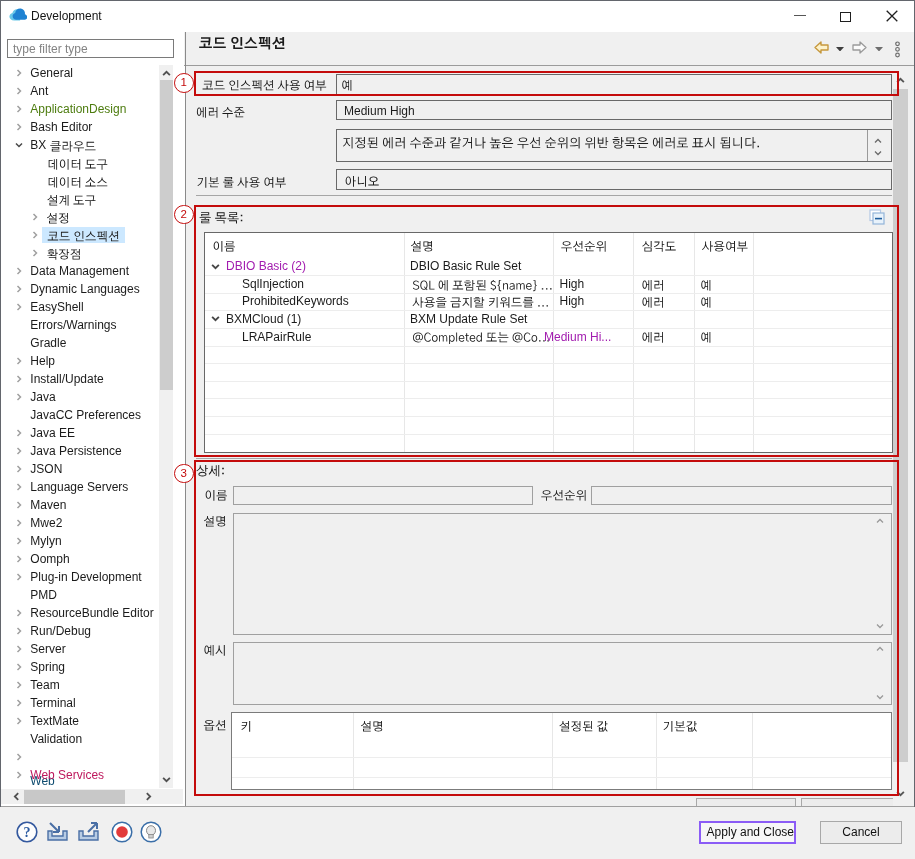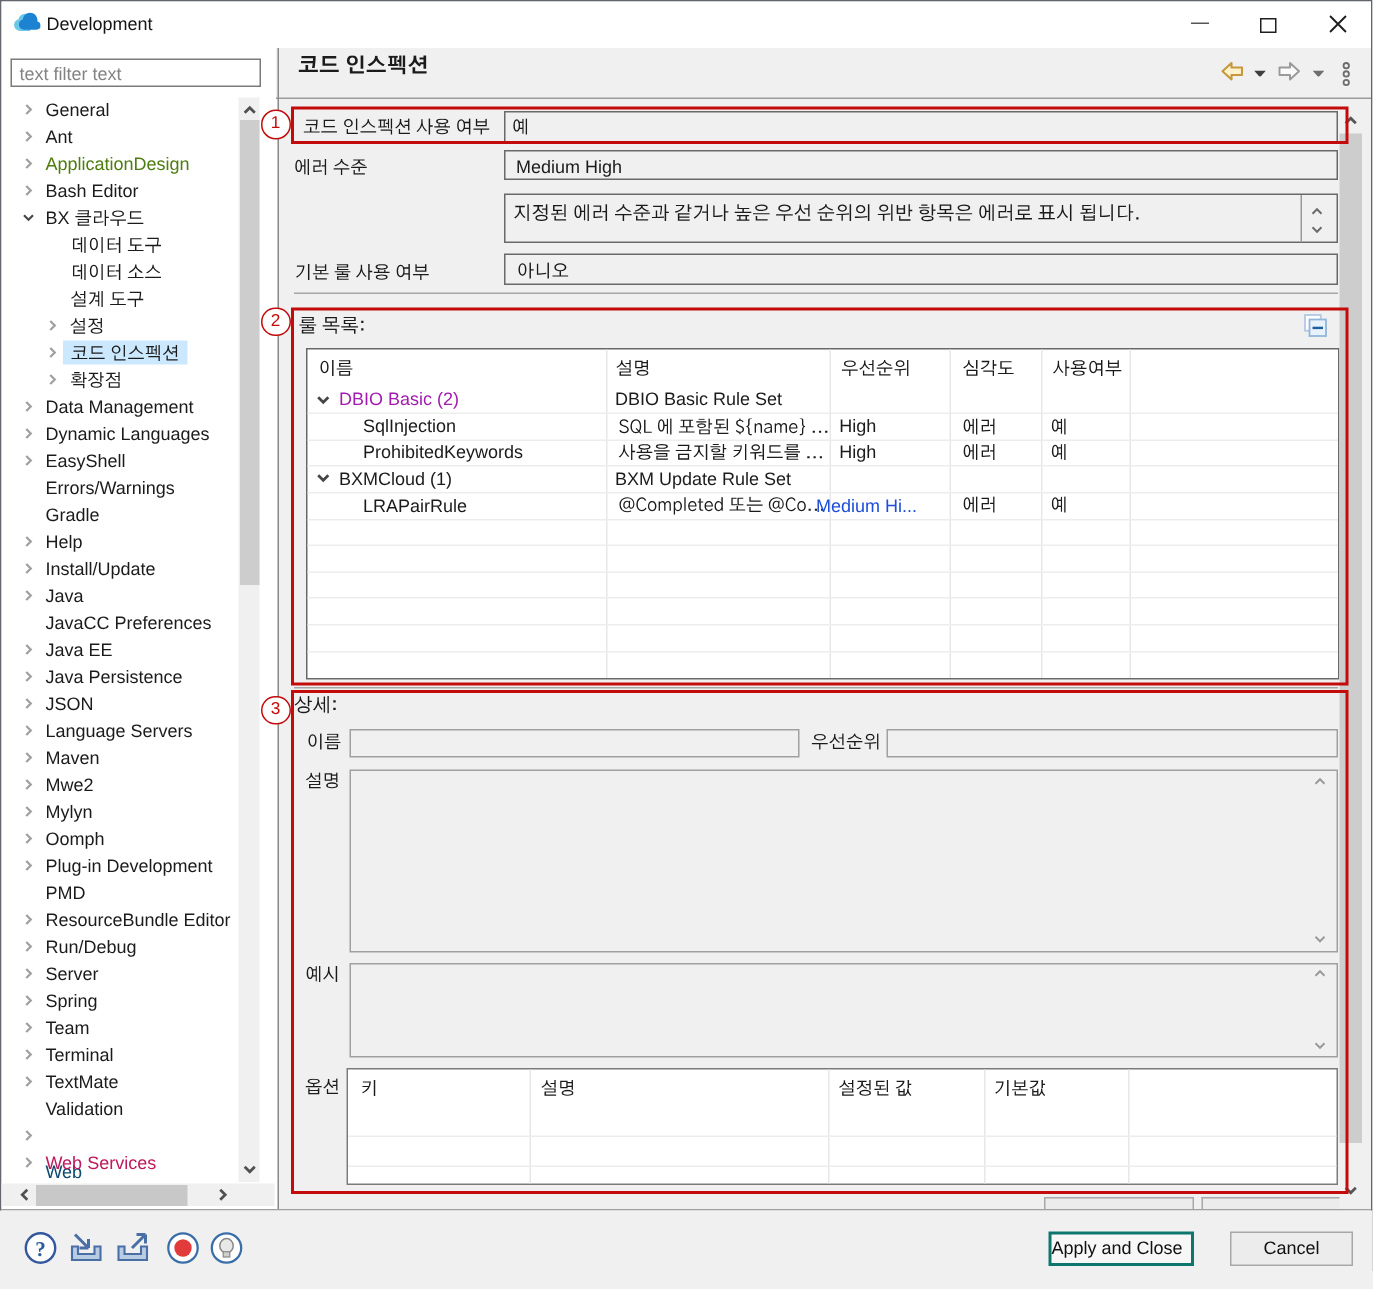--- a/index.html
+++ b/index.html
@@ -10,21 +10,21 @@
     <path d="M5.2 12.6 C2.3 12.6 0.4 10.9 0.4 8.6 C0.4 6.7 1.7 5.3 3.4 4.9 C3.8 2.6 5.8 1.2 8 1.2 C9.2 1.2 10.3 1.7 11.1 2.5 L11.1 12.6 Z" fill="#69c8e8"></path>
     <path d="M10.2 12.7 C8.2 12.7 6.5 11.4 6.5 9.3 C6.5 7.7 7.5 6.5 9 6.1 C9.2 3.6 11.2 1.6 13.8 1.6 C16.4 1.6 18.6 3.7 18.6 6.3 L18.5 7.2 C19.9 7.6 20.8 8.8 20.8 10.2 C20.8 11.8 19.5 12.7 17.9 12.7 Z" fill="#1e82d2" transform="translate(-3,-1.2) scale(1.02)"></path>
   </svg>
 <div style="position:absolute;left:31.0px;top:8.8px;font:normal 12px 'Liberation Sans',sans-serif;color:#141414;white-space:pre">Development</div>
 <div style="position:absolute;left:794.0px;top:15.0px;width:12.0px;height:1.4px;background:#565656"></div>
 <div style="position:absolute;left:840.0px;top:11.5px;width:10.5px;height:10.5px;border:1.2px solid #1f1f1f"></div>
 <svg style="position:absolute;left:886px;top:10px" width="12" height="12" viewBox="0 0 12 12">
     <path d="M0.7 0.7 L11.3 11.3 M11.3 0.7 L0.7 11.3" stroke="#1f1f1f" stroke-width="1.3"></path>
   </svg>
 <div style="position:absolute;left:7.0px;top:39.0px;width:166.5px;height:19.0px;background:#fff;border:1px solid #7a7a7a"></div>
-<div style="position:absolute;left:13.0px;top:41.8px;font:normal 12px 'Liberation Sans',sans-serif;color:#838383;white-space:pre">text filter text</div>
+<div style="position:absolute;left:13.0px;top:41.8px;font:normal 12px 'Liberation Sans',sans-serif;color:#838383;white-space:pre">type filter type</div>
 <svg style="position:absolute;left:14.5px;top:68.7px" width="8" height="8" viewBox="0 0 8 8">
     <path d="M2.5 1 L5.5 4 L2.5 7" fill="none" stroke="#a0a0a0" stroke-width="1.5"></path>
   </svg>
 <div style="position:absolute;left:30.3px;top:66.3px;font:normal 12px 'Liberation Sans',sans-serif;color:#1b1b1b;white-space:pre">General</div>
 <svg style="position:absolute;left:14.5px;top:86.7px" width="8" height="8" viewBox="0 0 8 8">
     <path d="M2.5 1 L5.5 4 L2.5 7" fill="none" stroke="#a0a0a0" stroke-width="1.5"></path>
   </svg>
 <div style="position:absolute;left:30.3px;top:84.3px;font:normal 12px 'Liberation Sans',sans-serif;color:#1b1b1b;white-space:pre">Ant</div>
 <svg style="position:absolute;left:14.5px;top:104.7px" width="8" height="8" viewBox="0 0 8 8">
     <path d="M2.5 1 L5.5 4 L2.5 7" fill="none" stroke="#a0a0a0" stroke-width="1.5"></path>
@@ -306,21 +306,21 @@
     </svg></div>
 <svg style="position:absolute;left:210.5px;top:314.3px" width="9" height="9" viewBox="0 0 8 8">
     <path d="M1 2.5 L4 5.5 L7 2.5" fill="none" stroke="#464646" stroke-width="1.6"></path>
   </svg>
 <div style="position:absolute;left:226.0px;top:311.8px;font:normal 12px 'Liberation Sans',sans-serif;color:#1b1b1b;white-space:pre">BXMCloud (1)</div>
 <div style="position:absolute;left:410.0px;top:311.8px;font:normal 12px 'Liberation Sans',sans-serif;color:#1b1b1b;white-space:pre">BXM Update Rule Set</div>
 <div style="position:absolute;left:242.0px;top:329.5px;font:normal 12px 'Liberation Sans',sans-serif;color:#1b1b1b;white-space:pre">LRAPairRule</div>
 <div style="position:absolute;left:410.0px;top:330.3px;width:142px;height:12px"><svg width="142" height="12" viewBox="0 -9.9 142 12.4" xmlns="http://www.w3.org/2000/svg">
       <path fill="#1b1b1b" d="M0.7 -4.3Q0.7 -6.6 2.2 -8.0Q3.7 -9.4 6.1 -9.4Q8.3 -9.4 9.6 -8.2Q11.0 -6.9 11.0 -4.9Q11.0 -4.0 10.8 -3.3Q10.6 -2.6 10.2 -2.2Q9.9 -1.8 9.5 -1.6Q9.1 -1.4 8.7 -1.4Q8.1 -1.4 7.7 -1.8Q7.3 -2.2 7.3 -2.8H7.2Q7.1 -2.3 6.5 -1.9Q6.0 -1.5 5.3 -1.5Q4.5 -1.5 3.9 -2.1Q3.3 -2.8 3.3 -3.9Q3.3 -5.3 4.1 -6.2Q4.8 -7.0 5.9 -7.0Q6.4 -7.0 6.8 -6.8Q7.1 -6.5 7.3 -6.2L7.4 -6.9H8.1L7.9 -3.4Q7.9 -2.8 8.1 -2.5Q8.3 -2.2 8.7 -2.2Q9.3 -2.2 9.8 -2.9Q10.2 -3.6 10.2 -4.9Q10.2 -6.6 9.1 -7.7Q8.0 -8.7 6.1 -8.7Q4.1 -8.7 2.8 -7.5Q1.6 -6.3 1.6 -4.3Q1.6 -2.2 2.8 -1.0Q4.0 0.2 6.0 0.2Q7.4 0.2 8.7 -0.2L8.8 0.4Q7.5 0.9 6.0 0.9Q3.6 0.9 2.1 -0.6Q0.7 -2.0 0.7 -4.3ZM4.2 -3.9Q4.2 -3.1 4.5 -2.7Q4.9 -2.2 5.4 -2.2Q5.7 -2.2 6.0 -2.4Q6.3 -2.5 6.5 -2.8Q6.8 -3.0 7.0 -3.6Q7.2 -4.2 7.2 -4.9Q7.2 -5.5 6.9 -5.9Q6.5 -6.3 5.9 -6.3Q5.3 -6.3 4.7 -5.6Q4.2 -5.0 4.2 -3.9Z M12.3 -4.5Q12.3 -6.8 13.4 -8.0Q14.5 -9.3 16.2 -9.3Q17.3 -9.3 18.0 -8.7Q18.8 -8.1 19.2 -7.3L18.3 -7.0Q17.5 -8.5 16.2 -8.5Q14.9 -8.5 14.1 -7.4Q13.3 -6.3 13.3 -4.5Q13.3 -2.7 14.1 -1.7Q14.9 -0.6 16.2 -0.6Q17.0 -0.6 17.6 -1.1Q18.2 -1.5 18.5 -2.2L19.4 -1.9Q19.0 -1.0 18.2 -0.4Q17.4 0.2 16.2 0.2Q14.5 0.2 13.4 -1.1Q12.3 -2.3 12.3 -4.5Z M21.2 -3.3Q21.2 -2.0 21.8 -1.3Q22.4 -0.6 23.2 -0.6Q24.1 -0.6 24.7 -1.3Q25.2 -2.0 25.2 -3.3Q25.2 -4.5 24.6 -5.3Q24.1 -6.0 23.2 -6.0Q22.4 -6.0 21.8 -5.3Q21.2 -4.5 21.2 -3.3ZM20.3 -3.3Q20.3 -4.8 21.1 -5.8Q21.8 -6.8 23.2 -6.8Q24.6 -6.8 25.4 -5.8Q26.2 -4.8 26.2 -3.3Q26.2 -2.6 26.0 -2.0Q25.8 -1.4 25.5 -0.9Q25.2 -0.4 24.6 -0.1Q24.0 0.2 23.2 0.2Q22.5 0.2 21.9 -0.1Q21.3 -0.4 21.0 -0.9Q20.6 -1.4 20.5 -2.0Q20.3 -2.6 20.3 -3.3Z M27.7 0.0V-6.5H28.6V-5.6Q28.8 -6.0 29.3 -6.4Q29.7 -6.8 30.5 -6.8Q31.2 -6.8 31.6 -6.4Q31.9 -5.9 32.1 -5.3Q32.2 -5.5 32.3 -5.7Q32.5 -5.9 32.7 -6.1Q32.9 -6.4 33.4 -6.6Q33.8 -6.8 34.2 -6.8Q36.1 -6.8 36.1 -4.2V0.0H35.2V-4.2Q35.2 -5.1 35.0 -5.5Q34.7 -6.0 34.0 -6.0Q33.3 -6.0 32.9 -5.4Q32.4 -4.8 32.4 -3.9V0.0H31.5V-4.2Q31.5 -6.0 30.3 -6.0Q29.5 -6.0 29.1 -5.4Q28.6 -4.9 28.6 -4.0V0.0Z M39.0 -3.3Q39.0 -2.1 39.5 -1.3Q40.0 -0.6 40.9 -0.6Q41.7 -0.6 42.3 -1.3Q42.8 -2.0 42.8 -3.3Q42.8 -4.5 42.3 -5.2Q41.8 -6.0 40.9 -6.0Q40.1 -6.0 39.5 -5.2Q39.0 -4.4 39.0 -3.3ZM38.1 2.9V-6.5H39.0V-5.4Q39.3 -6.0 39.8 -6.4Q40.3 -6.8 41.0 -6.8Q42.2 -6.8 43.0 -5.8Q43.8 -4.9 43.8 -3.3Q43.8 -1.6 42.9 -0.7Q42.1 0.2 41.0 0.2Q40.3 0.2 39.8 -0.2Q39.3 -0.5 39.0 -1.1V2.9Z M45.4 0.0V-9.4H46.3V0.0Z M48.0 -3.3Q48.0 -4.9 48.8 -5.8Q49.6 -6.8 51.0 -6.8Q52.3 -6.8 53.1 -5.8Q53.8 -4.9 53.8 -3.5Q53.8 -3.3 53.8 -3.0H48.9Q48.9 -2.0 49.5 -1.3Q50.0 -0.6 51.0 -0.6Q51.6 -0.6 52.1 -0.9Q52.6 -1.2 52.9 -1.7L53.7 -1.4Q53.4 -0.7 52.7 -0.2Q52.0 0.2 51.0 0.2Q49.6 0.2 48.8 -0.8Q48.0 -1.7 48.0 -3.3ZM49.0 -3.7H52.9Q52.9 -4.6 52.4 -5.3Q51.8 -6.0 51.0 -6.0Q50.1 -6.0 49.5 -5.3Q49.0 -4.6 49.0 -3.7Z M54.6 -5.8V-6.5H55.7V-8.6H56.7V-6.5H58.4V-5.8H56.7V-1.9Q56.7 -1.3 56.9 -1.1Q57.1 -0.8 57.6 -0.8H58.4V0.0H57.5Q55.7 0.0 55.7 -1.8V-5.8Z M59.3 -3.3Q59.3 -4.9 60.1 -5.8Q61.0 -6.8 62.3 -6.8Q63.6 -6.8 64.4 -5.8Q65.1 -4.9 65.1 -3.5Q65.1 -3.3 65.1 -3.0H60.3Q60.3 -2.0 60.8 -1.3Q61.4 -0.6 62.3 -0.6Q63.0 -0.6 63.4 -0.9Q63.9 -1.2 64.2 -1.7L65.0 -1.4Q64.7 -0.7 64.0 -0.2Q63.3 0.2 62.3 0.2Q61.0 0.2 60.1 -0.8Q59.3 -1.7 59.3 -3.3ZM60.3 -3.7H64.2Q64.2 -4.6 63.7 -5.3Q63.1 -6.0 62.3 -6.0Q61.4 -6.0 60.8 -5.3Q60.3 -4.6 60.3 -3.7Z M66.2 -3.3Q66.2 -4.9 67.0 -5.8Q67.7 -6.8 68.9 -6.8Q69.7 -6.8 70.2 -6.3Q70.7 -5.9 70.9 -5.4V-9.4H71.9V0.0H71.0V-1.2Q70.7 -0.6 70.2 -0.2Q69.6 0.2 68.9 0.2Q68.4 0.2 68.0 0.0Q67.5 -0.2 67.1 -0.6Q66.7 -1.0 66.4 -1.7Q66.2 -2.4 66.2 -3.3ZM67.1 -3.3Q67.1 -2.1 67.7 -1.3Q68.2 -0.6 69.1 -0.6Q69.8 -0.6 70.4 -1.3Q71.0 -2.0 71.0 -3.3Q71.0 -4.5 70.4 -5.2Q69.8 -6.0 69.1 -6.0Q68.2 -6.0 67.7 -5.2Q67.1 -4.5 67.1 -3.3Z M77.8 -3.8V-9.1H81.4V-8.3H78.7V-4.6H78.9Q80.3 -4.6 81.6 -4.8V-4.0Q80.0 -3.8 78.2 -3.8ZM82.0 -3.8V-9.1H86.0V-8.3H82.9V-4.6H86.1V-3.8ZM76.5 -0.2V-1.0H81.4V-3.5H82.4V-1.0H87.3V-0.2Z M90.2 -6.3V-9.8H91.1V-7.1H98.0V-6.3ZM88.4 -3.6V-4.4H99.3V-3.6ZM90.2 0.7V-2.7H91.1V-0.1H98.0V0.7Z M103.6 -4.3Q103.6 -6.6 105.1 -8.0Q106.6 -9.4 109.0 -9.4Q111.2 -9.4 112.5 -8.2Q113.9 -6.9 113.9 -4.9Q113.9 -4.0 113.7 -3.3Q113.5 -2.6 113.1 -2.2Q112.8 -1.8 112.4 -1.6Q112.0 -1.4 111.6 -1.4Q111.0 -1.4 110.6 -1.8Q110.2 -2.2 110.2 -2.8H110.2Q110.0 -2.3 109.4 -1.9Q108.9 -1.5 108.2 -1.5Q107.4 -1.5 106.8 -2.1Q106.2 -2.8 106.2 -3.9Q106.2 -5.3 107.0 -6.2Q107.7 -7.0 108.8 -7.0Q109.3 -7.0 109.7 -6.8Q110.1 -6.5 110.2 -6.2L110.3 -6.9H111.0L110.8 -3.4Q110.8 -2.8 111.0 -2.5Q111.2 -2.2 111.6 -2.2Q112.3 -2.2 112.7 -2.9Q113.1 -3.6 113.1 -4.9Q113.1 -6.6 112.0 -7.7Q110.9 -8.7 109.0 -8.7Q107.0 -8.7 105.8 -7.5Q104.5 -6.3 104.5 -4.3Q104.5 -2.2 105.7 -1.0Q106.9 0.2 108.9 0.2Q110.3 0.2 111.6 -0.2L111.7 0.4Q110.4 0.9 108.9 0.9Q106.5 0.9 105.1 -0.6Q103.6 -2.0 103.6 -4.3ZM107.1 -3.9Q107.1 -3.1 107.4 -2.7Q107.8 -2.2 108.3 -2.2Q108.6 -2.2 108.9 -2.4Q109.2 -2.5 109.4 -2.8Q109.7 -3.0 109.9 -3.6Q110.1 -4.2 110.1 -4.9Q110.1 -5.5 109.8 -5.9Q109.4 -6.3 108.8 -6.3Q108.2 -6.3 107.6 -5.6Q107.1 -5.0 107.1 -3.9Z M115.2 -4.5Q115.2 -6.8 116.3 -8.0Q117.4 -9.3 119.1 -9.3Q120.2 -9.3 121.0 -8.7Q121.7 -8.1 122.1 -7.3L121.3 -7.0Q120.4 -8.5 119.1 -8.5Q117.8 -8.5 117.0 -7.4Q116.2 -6.3 116.2 -4.5Q116.2 -2.7 117.0 -1.7Q117.8 -0.6 119.1 -0.6Q119.9 -0.6 120.5 -1.1Q121.1 -1.5 121.4 -2.2L122.3 -1.9Q121.9 -1.0 121.1 -0.4Q120.3 0.2 119.1 0.2Q117.4 0.2 116.3 -1.1Q115.2 -2.3 115.2 -4.5Z M124.1 -3.3Q124.1 -2.0 124.7 -1.3Q125.3 -0.6 126.1 -0.6Q127.0 -0.6 127.6 -1.3Q128.1 -2.0 128.1 -3.3Q128.1 -4.5 127.6 -5.3Q127.0 -6.0 126.1 -6.0Q125.3 -6.0 124.7 -5.3Q124.1 -4.5 124.1 -3.3ZM123.2 -3.3Q123.2 -4.8 124.0 -5.8Q124.7 -6.8 126.1 -6.8Q127.5 -6.8 128.3 -5.8Q129.1 -4.8 129.1 -3.3Q129.1 -2.6 128.9 -2.0Q128.8 -1.4 128.4 -0.9Q128.1 -0.4 127.5 -0.1Q126.9 0.2 126.1 0.2Q125.4 0.2 124.8 -0.1Q124.2 -0.4 123.9 -0.9Q123.5 -1.4 123.4 -2.0Q123.2 -2.6 123.2 -3.3Z M131.0 0.0V-1.4H132.5V0.0Z M135.3 0.0V-1.4H136.8V0.0Z M139.6 0.0V-1.4H141.1V0.0Z"></path>
     </svg></div>
-<div style="position:absolute;left:544px;top:329.5px;font:normal 12px 'Liberation Sans',sans-serif;color:#1d4ed8;white-space:pre">Medium Hi...</div>
+<div style="position:absolute;left:544px;top:329.5px;font:normal 12px 'Liberation Sans',sans-serif;color:#a21caf;white-space:pre">Medium Hi...</div>
 <div style="position:absolute;left:641.0px;top:330.3px;width:24px;height:12px"><svg width="24" height="12" viewBox="0 -9.9 24 12.4" xmlns="http://www.w3.org/2000/svg">
       <path fill="#1b1b1b" d="M1.1 -5.1Q1.1 -7.0 1.7 -8.2Q2.3 -9.3 3.4 -9.3Q4.5 -9.3 5.1 -8.2Q5.7 -7.0 5.7 -5.1Q5.7 -3.9 5.5 -3.0Q5.2 -2.0 4.7 -1.5Q4.2 -0.9 3.4 -0.9Q2.6 -0.9 2.1 -1.5Q1.6 -2.0 1.3 -3.0Q1.1 -3.9 1.1 -5.1ZM2.1 -5.1Q2.1 -3.6 2.4 -2.7Q2.7 -1.8 3.4 -1.8Q4.1 -1.8 4.4 -2.7Q4.8 -3.7 4.8 -5.1Q4.8 -6.6 4.4 -7.5Q4.1 -8.5 3.4 -8.5Q3.0 -8.5 2.8 -8.2Q2.5 -7.9 2.3 -7.4Q2.2 -6.9 2.1 -6.4Q2.1 -5.8 2.1 -5.1ZM9.6 1.1V-10.0H10.5V1.1ZM5.3 -4.7V-5.6H7.2V-9.7H8.1V0.6H7.2V-4.7Z M13.5 -1.0V-5.4H17.6V-8.2H13.4V-9.1H18.5V-4.6H14.4V-1.8H14.8Q16.8 -1.8 19.4 -2.1V-1.3Q16.5 -1.0 14.0 -1.0ZM19.2 -4.7V-5.6H21.4V-10.0H22.3V1.1H21.4V-4.7Z"></path>
     </svg></div>
 <div style="position:absolute;left:700.0px;top:330.3px;width:12px;height:12px"><svg width="12" height="12" viewBox="0 -9.9 12 12.4" xmlns="http://www.w3.org/2000/svg">
       <path fill="#1b1b1b" d="M1.1 -5.1Q1.1 -7.0 1.7 -8.2Q2.3 -9.3 3.4 -9.3Q4.5 -9.3 5.1 -8.2Q5.7 -7.0 5.7 -5.1Q5.7 -3.9 5.5 -3.0Q5.2 -2.0 4.7 -1.5Q4.2 -0.9 3.4 -0.9Q2.6 -0.9 2.1 -1.5Q1.6 -2.0 1.3 -3.0Q1.1 -3.9 1.1 -5.1ZM2.1 -5.1Q2.1 -3.6 2.4 -2.7Q2.7 -1.8 3.4 -1.8Q4.1 -1.8 4.4 -2.7Q4.8 -3.7 4.8 -5.1Q4.8 -6.6 4.4 -7.5Q4.1 -8.5 3.4 -8.5Q3.0 -8.5 2.8 -8.2Q2.5 -7.9 2.3 -7.4Q2.2 -6.9 2.1 -6.4Q2.1 -5.8 2.1 -5.1ZM5.2 -2.6V-3.5H7.3V-6.8H5.2V-7.6H7.3V-9.7H8.1V0.6H7.3V-2.6ZM9.6 1.1V-10.0H10.5V1.1Z"></path>
     </svg></div>
 <div style="position:absolute;left:196.0px;top:457.8px;width:696.0px;height:1.0px;background:#a6a6a6"></div>
 <div style="position:absolute;left:196.0px;top:464.2px;width:29px;height:13px"><svg width="29" height="13" viewBox="0 -10.3 29 12.9" xmlns="http://www.w3.org/2000/svg">
       <path fill="#1b1b1b" d="M0.4 -4.7Q1.0 -5.0 1.5 -5.4Q2.1 -5.9 2.6 -6.4Q3.2 -7.0 3.5 -7.7Q3.8 -8.4 3.8 -9.1V-10.1H4.7V-9.1Q4.7 -8.4 5.1 -7.8Q5.4 -7.1 5.9 -6.6Q6.3 -6.1 6.9 -5.8Q7.4 -5.4 7.9 -5.1L7.3 -4.4Q6.5 -4.9 5.5 -5.7Q4.6 -6.5 4.3 -7.3Q3.9 -6.4 2.9 -5.5Q2.0 -4.6 1.0 -4.0ZM9.2 -3.5V-10.4H10.2V-7.2H11.9V-6.4H10.2V-3.5ZM2.4 -1.2Q2.4 -2.2 3.5 -2.8Q4.6 -3.5 6.4 -3.5Q8.3 -3.5 9.4 -2.8Q10.5 -2.2 10.5 -1.2Q10.5 -0.1 9.4 0.5Q8.3 1.1 6.4 1.1Q4.5 1.1 3.5 0.5Q2.4 -0.1 2.4 -1.2ZM3.4 -1.2Q3.4 -0.5 4.2 -0.1Q5.0 0.2 6.4 0.2Q7.8 0.2 8.6 -0.2Q9.5 -0.5 9.5 -1.2Q9.5 -1.9 8.7 -2.2Q7.8 -2.6 6.4 -2.6Q5.0 -2.6 4.2 -2.2Q3.4 -1.8 3.4 -1.2Z M12.7 -1.3Q15.6 -3.9 15.6 -7.7V-9.6H16.5V-7.7Q16.5 -6.4 17.0 -5.1Q17.4 -3.8 18.0 -3.0Q18.5 -2.3 19.1 -1.7L18.4 -1.1Q17.8 -1.6 17.1 -2.8Q16.4 -4.0 16.1 -4.9Q15.8 -3.9 15.1 -2.7Q14.3 -1.5 13.5 -0.7ZM22.3 1.1V-10.4H23.2V1.1ZM17.9 -5.2V-6.1H19.8V-10.0H20.7V0.6H19.8V-5.2Z M26.2 -1.1V-2.6H27.8V-1.1ZM26.2 -6.0V-7.5H27.8V-6.0Z"></path>
     </svg></div>
@@ -405,13 +405,13 @@
   </svg>
 <svg style="position:absolute;left:111px;top:821px" width="22" height="22" viewBox="0 0 22 22">
     <circle cx="11" cy="11" r="9.8" fill="#fff" stroke="#3a6ea8" stroke-width="1.5"></circle>
     <circle cx="11" cy="11" r="5.8" fill="#e23b3b"></circle>
   </svg>
 <svg style="position:absolute;left:140px;top:821px" width="22" height="22" viewBox="0 0 22 22">
     <circle cx="11" cy="11" r="9.8" fill="#fff" stroke="#3a6ea8" stroke-width="1.5"></circle>
     <ellipse cx="11" cy="9.5" rx="4.5" ry="4.8" fill="#e8e8e8" stroke="#888" stroke-width="1"></ellipse>
     <rect x="8.8" y="13.5" width="4.4" height="3.5" fill="#cfcfcf" stroke="#888" stroke-width="0.8"></rect>
   </svg>
-<div style="position:absolute;left:699px;top:821px;width:97px;height:22.5px;background:#f7f7f7;border:2px solid #0f766e;font:12px 'Liberation Sans',sans-serif;color:#111;text-align:left;line-height:19px">Apply and Close</div>
+<div style="position:absolute;left:699px;top:821px;width:97px;height:22.5px;background:#f7f7f7;border:2px solid #8b5cf6;font:12px 'Liberation Sans',sans-serif;color:#111;text-align:right;line-height:19px">Apply and Close</div>
 <div style="position:absolute;left:820px;top:821px;width:82px;height:22.5px;background:#ececec;border:1px solid #a8a8a8;font:12px 'Liberation Sans',sans-serif;color:#111;text-align:center;line-height:21px">Cancel</div>
 </body></html>

